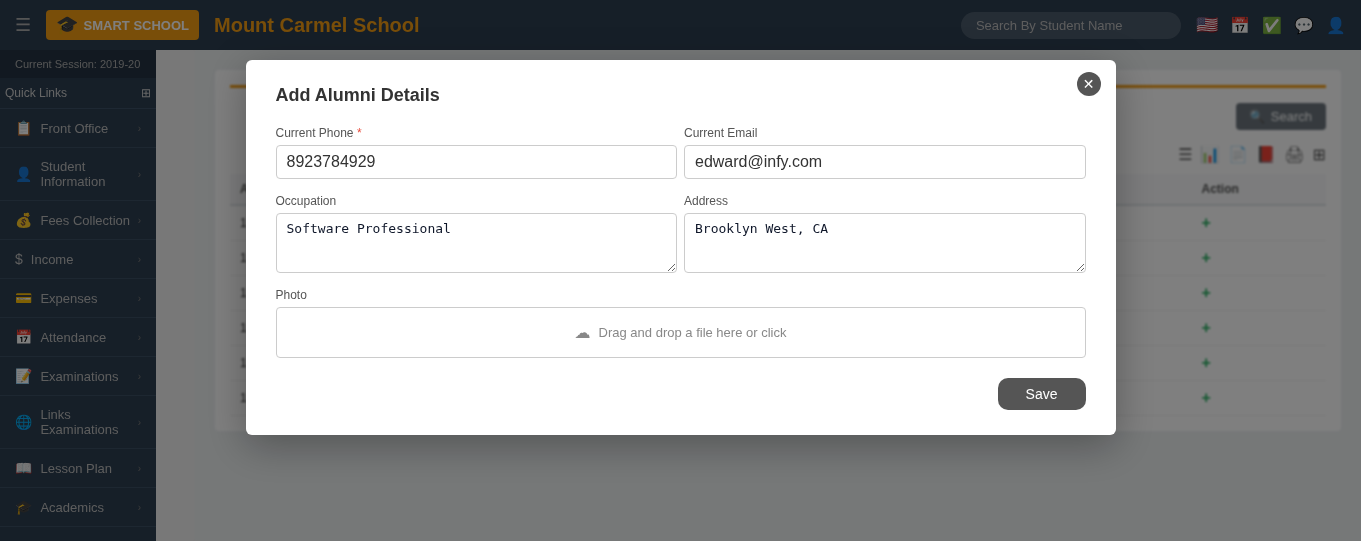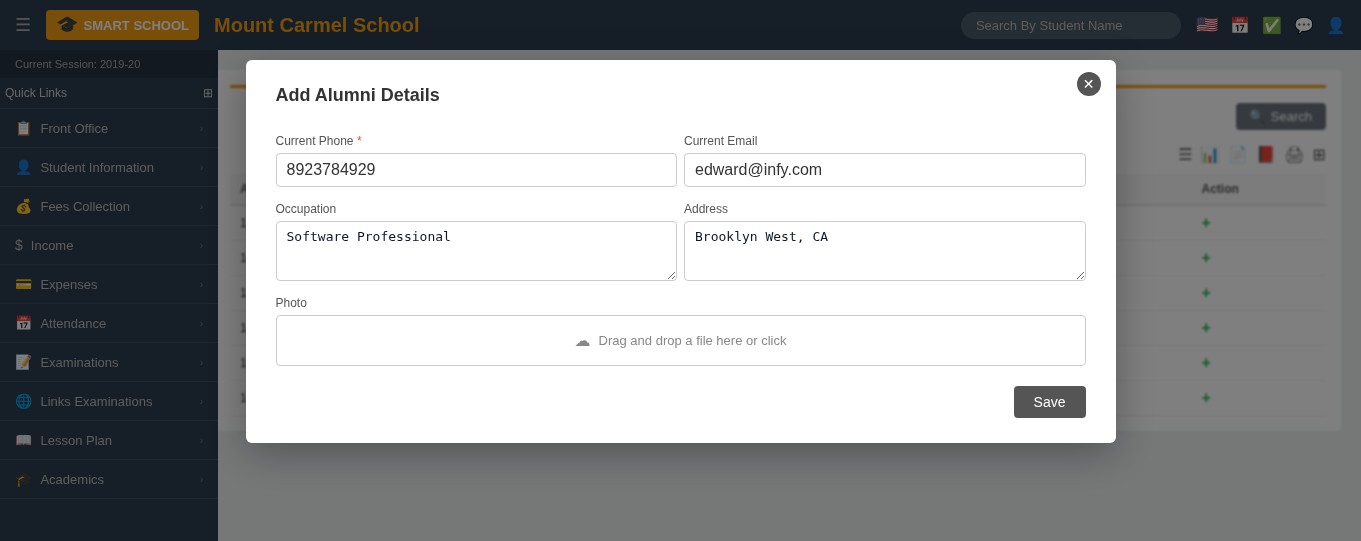--- a/index.html
+++ b/index.html
@@ -45,21 +45,21 @@
       width: 220px;
       font-size: 13px;
     }
     .search-bar::placeholder { color: #bbb; }
     .header-icons { display: flex; gap: 12px; align-items: center; color: #ccc; font-size: 16px; }
     .flag { font-size: 18px; }
 
     
     .sidebar {
       background: #2c3e50;
-      width: 218px;
+      width: 156px;
       position: fixed;
       top: 50px;
       bottom: 0;
       left: 0;
       overflow-y: auto;
       z-index: 90;
     }
     .session-info {
       background: #243342;
       padding: 8px 15px;
@@ -144,21 +144,21 @@
       width: 870px;
       max-width: 95%;
       padding: 25px 30px 25px 30px;
       position: relative;
       box-shadow: 0 10px 40px rgba(0,0,0,0.3);
     }
     .modal-title {
       font-size: 18px;
       font-weight: 600;
       color: #333;
-      margin-bottom: 28px;
+      margin-bottom: 20px;
     }
     .modal-close {
       position: absolute;
       top: 12px;
       right: 15px;
       background: #555;
       color: white;
       border: none;
       border-radius: 50%;
       width: 24px;
@@ -227,22 +227,22 @@
     .cloud-icon { font-size: 16px; color: #888; }
     .modal-footer {
       display: flex;
       justify-content: flex-end;
       margin-top: 20px;
     }
     .save-btn {
       background: #555;
       color: white;
       border: none;
-      padding: 8px 20px;
-      border-radius: 4px;
+      padding: 8px 28px;
+      border-radius: 10px;
       cursor: pointer;
       font-size: 14px;
     }
 
     .yellow-bar {
       height: 3px;
       background: #f39c12;
       margin-bottom: 15px;
     }
   </style>

